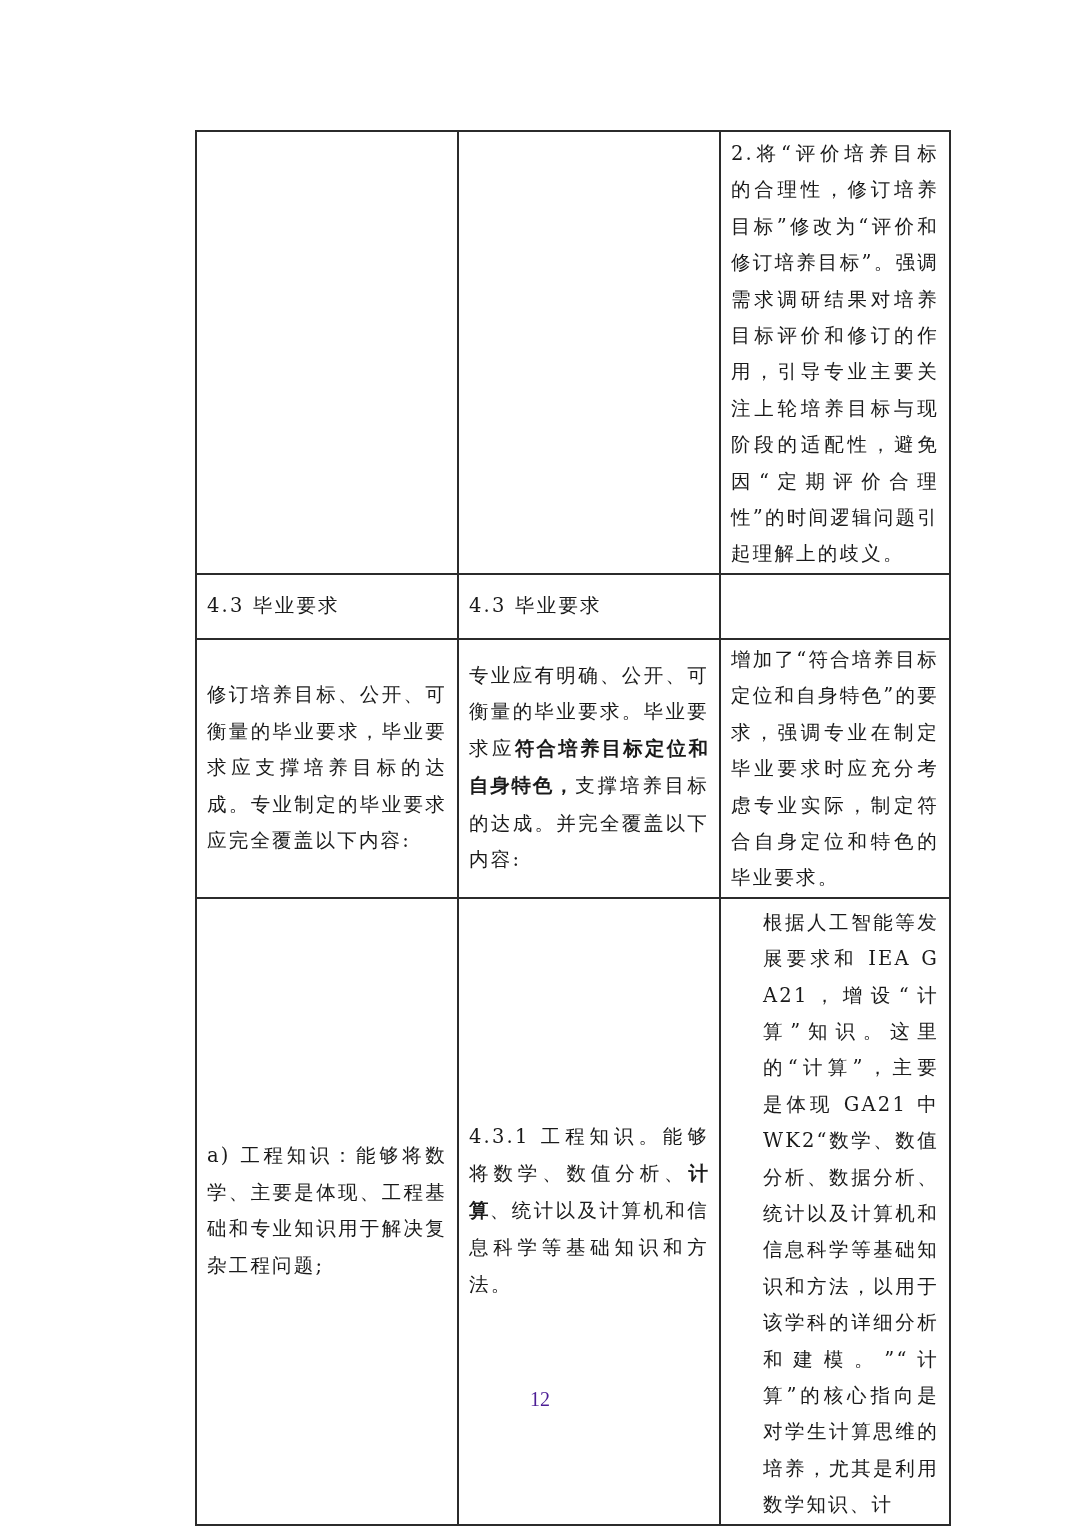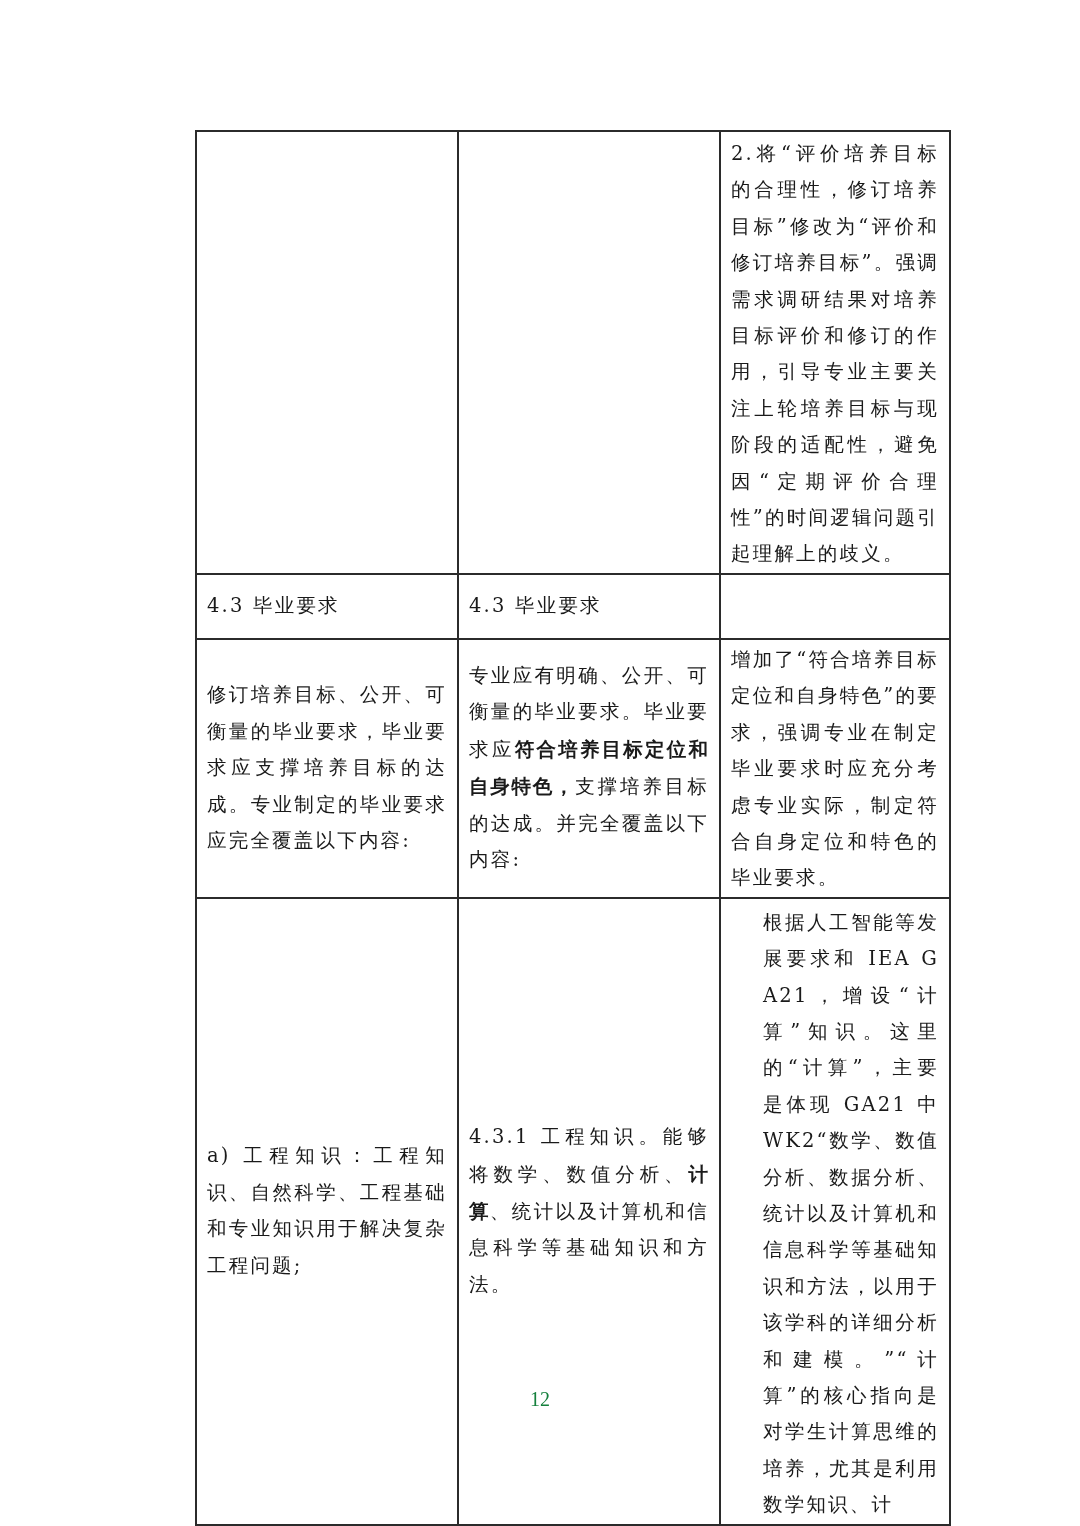--- a/index.html
+++ b/index.html
@@ -43,32 +43,32 @@
     .row-3 { height: 254px; }
     .row-4 { height: 473px; }
     .row-1 td.c3 { vertical-align: top; padding-top: 4px; }
     .row-3 td.c3 { padding-top: 2px; }
     .row-4 td.c3 { vertical-align: top; padding-top: 6px; padding-left: 42px; }
     .heading-cell {
       letter-spacing: 1.5px;
     }
     .emph {
       font-weight: bold;
-      font-family: Liberation Sans, sans-serif;
+      font-family: Liberation Mono, monospace;
       letter-spacing: 1px;
     }
     .page-number {
       position: absolute;
       top: 1388px;
       left: 0;
       width: 1080px;
       text-align: center;
       font-size: 20px;
       font-family: "Liberation Serif", "DejaVu Serif", serif;
-      color: #15803d;
+      color: #4c1d95;
     }
   </style>
 </head>
 <body>
 
 <table class="page-table">
   <colgroup>
     <col class="col1">
     <col class="col2">
     <col class="col3">
@@ -83,20 +83,20 @@
       <td class="c1 heading-cell">4.3  毕业要求</td>
       <td class="c2 heading-cell">4.3  毕业要求</td>
       <td class="c3"></td>
     </tr>
     <tr class="row-3">
       <td class="c1">修订培养目标、公开、可衡量的毕业要求，毕业要求应支撑培养目标的达成。专业制定的毕业要求应完全覆盖以下内容:</td>
       <td class="c2"><span>专业应有明确、公开、可衡量的毕业要求。毕业要求应</span><span class="emph">符合培养目标定位和自身特色，</span><span>支撑培养目标的达成。并完全覆盖以下内容:</span></td>
       <td class="c3">增加了“符合培养目标定位和自身特色”的要求，强调专业在制定毕业要求时应充分考虑专业实际，制定符合自身定位和特色的毕业要求。</td>
     </tr>
     <tr class="row-4">
-      <td class="c1">a) 工程知识：工程知识、自然科学、工程基础和专业知识用于解决复杂工程问题;</td>
+      <td class="c1">a) 工程知识：能够将数学、主要是体现、工程基础和专业知识用于解决复杂工程问题;</td>
       <td class="c2"><span>4.3.1  工程知识。能够将数学、数值分析、</span><span class="emph">计算</span><span>、统计以及计算机和信息科学等基础知识和方法。</span></td>
       <td class="c3">根据人工智能等发展要求和 IEA GA21，增设“计算”知识。这里的“计算”，主要是体现 GA21 中 WK2“数学、数值分析、数据分析、统计以及计算机和信息科学等基础知识和方法，以用于该学科的详细分析和建模。”“计算”的核心指向是对学生计算思维的培养，尤其是利用数学知识、计</td>
     </tr>
   </tbody>
 </table>
 
 <div class="page-number">12</div>
 
 </body></html>

